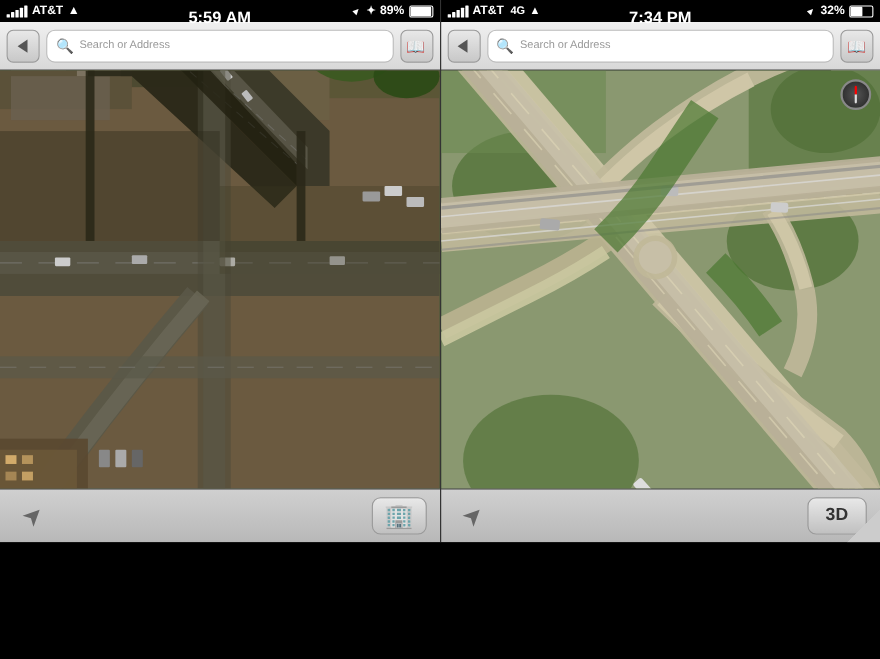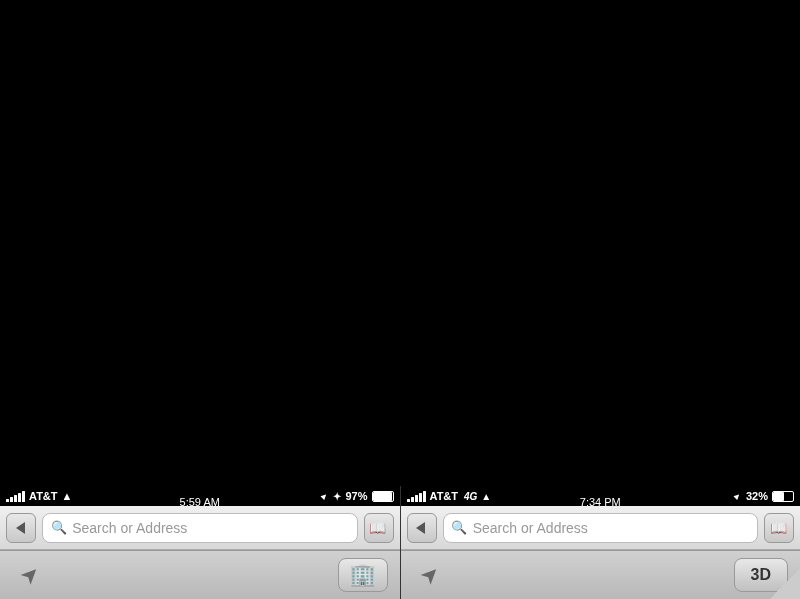--- a/index.html
+++ b/index.html
@@ -10,22 +10,21 @@
       overflow: hidden;
       font-family: -apple-system, 'Helvetica Neue', Arial, sans-serif;
       background: #000;
       display: flex;
       flex-direction: column;
     }
 
     .phones-container {
       display: flex;
       width: 800px;
-      height: 599px;
-      align-items: flex-end;
+      height: 493px;
     }
 
     
     .phone {
       flex: 1;
       display: flex;
       flex-direction: column;
       background: #1a1a1a;
       position: relative;
       overflow: hidden;
@@ -49,23 +48,23 @@
     .status-left {
       display: flex;
       align-items: center;
       gap: 4px;
       font-size: 11px;
       color: #fff;
       font-weight: 600;
     }
 
     .status-center {
-      font-size: 11px;
+      font-size: 15px;
       color: #fff;
-      font-weight: 400;
+      font-weight: 700;
       position: absolute;
       left: 50%;
       transform: translateX(-50%);
       margin-top: 12px;
     }
 
     .status-right {
       display: flex;
       align-items: center;
       gap: 4px;
@@ -173,21 +172,21 @@
       padding: 0 8px;
       gap: 5px;
     }
 
     .search-icon {
       font-size: 13px;
       color: #888;
     }
 
     .search-text {
-      font-size: 14px;
+      font-size: 10px;
       color: #999;
       flex: 1;
     }
 
     .nav-book-btn {
       width: 30px;
       height: 30px;
       background: linear-gradient(to bottom, #e8e8e8, #c8c8c8);
       border: 1px solid #999;
       border-radius: 6px;
@@ -338,21 +337,21 @@
           <div class="signal-bar"></div>
           <div class="signal-bar"></div>
         </div>
         <span>AT&amp;T</span>
         <span style="font-size:11px;">▲</span>
       </div>
       <span class="status-center">5:59 AM</span>
       <div class="status-right">
         <span style="font-size:9px;transform:rotate(45deg);display:inline-block;">▲</span>
         <span style="font-size:10px;">✦</span>
-        <span>97%</span>
+        <span>89%</span>
         <div class="battery">
           <div class="battery-body">
             <div class="battery-fill" style="width:97%;"></div>
           </div>
         </div>
       </div>
     </div>
 
     <div class="nav-bar">
       <div class="nav-back-btn">
@@ -460,21 +459,21 @@
     <div class="status-bar">
       <div class="status-left">
         <div class="signal-bars">
           <div class="signal-bar"></div>
           <div class="signal-bar"></div>
           <div class="signal-bar"></div>
           <div class="signal-bar"></div>
           <div class="signal-bar"></div>
         </div>
         <span>AT&amp;T</span>
-        <span style="font-size:10px;margin-left:2px;font-style:italic;">4G</span>
+        <span style="font-size:10px;margin-left:2px;">4G</span>
         <span style="font-size:10px;">▲</span>
       </div>
       <span class="status-center">7:34 PM</span>
       <div class="status-right">
         <span style="font-size:9px;transform:rotate(45deg);display:inline-block;">▲</span>
         <span>32%</span>
         <div class="battery">
           <div class="battery-body">
             <div class="battery-fill" style="width:54%;"></div>
           </div>

